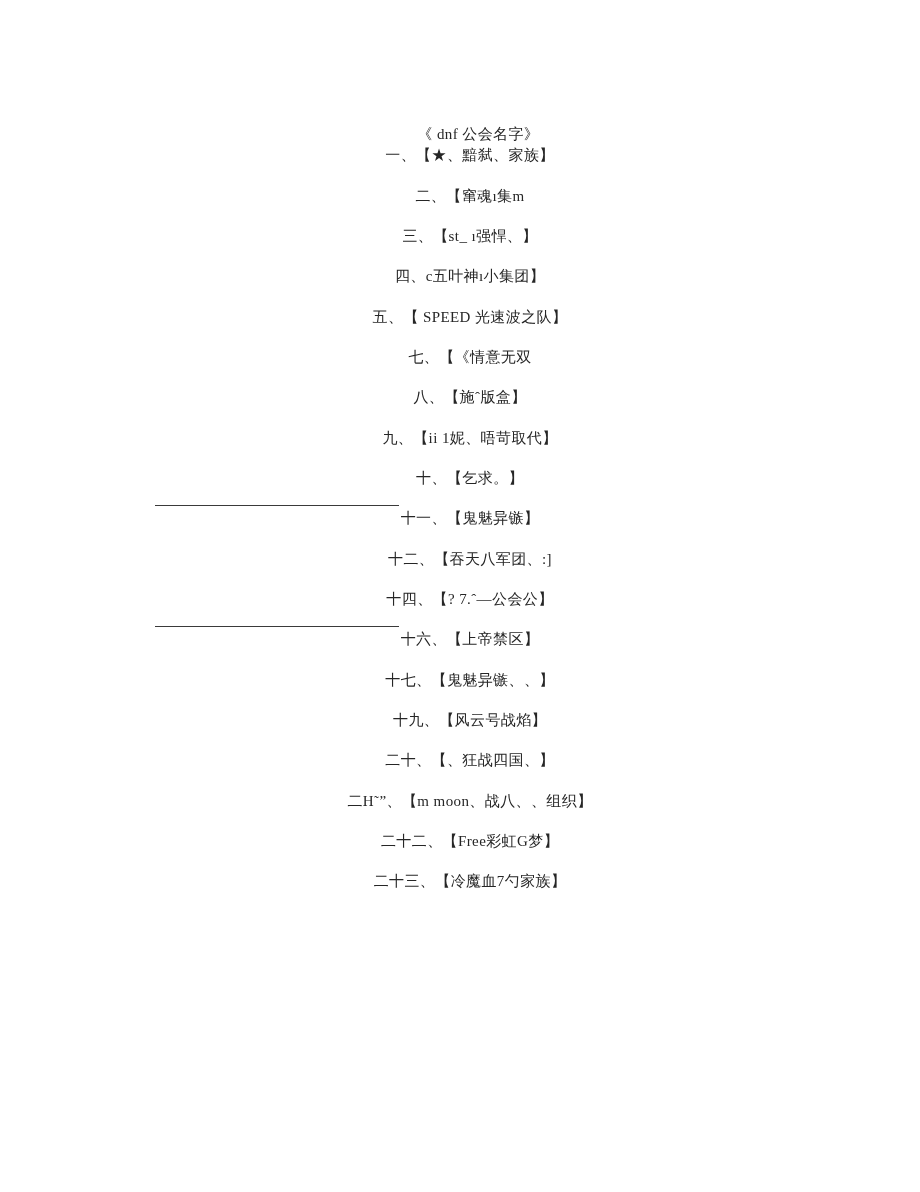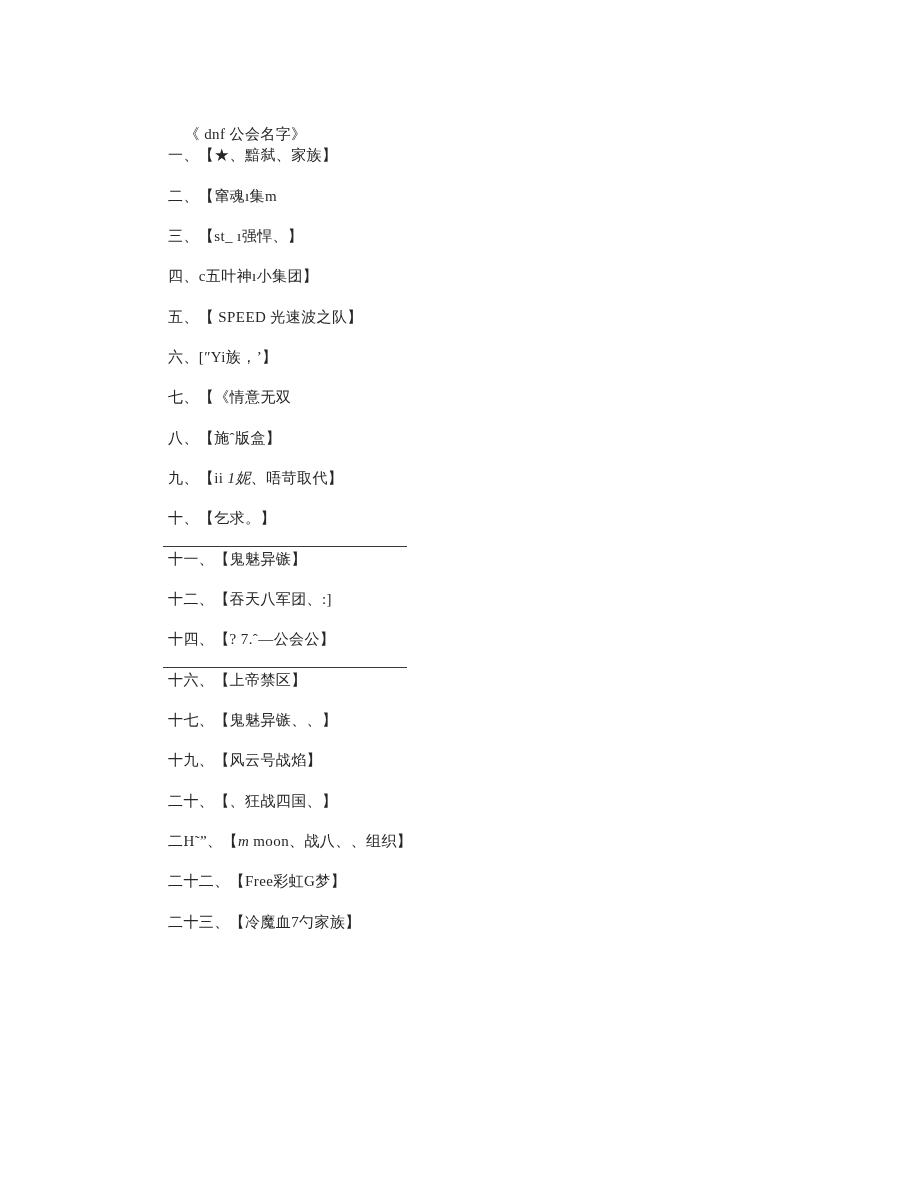--- a/index.html
+++ b/index.html
@@ -9,59 +9,58 @@
   body {
     width: 920px;
     height: 1192px;
     background: #ffffff;
     position: relative;
     overflow: hidden;
     font-family: "Liberation Serif", "DejaVu Serif", serif;
   }
   .content {
     position: absolute;
-    left: 168px;
+    left: 160px;
     top: 106px;
     width: 620px;
+    text-align: center;
   }
   .row {
     position: relative;
     height: 40.33px;
     font-size: 15px;
     line-height: 19px;
     color: #262626;
     letter-spacing: 0.4px;
     white-space: pre;
   }
   .rule {
     position: absolute;
     left: -5px;
     top: -4px;
     width: 244px;
     height: 1px;
     background: var(--rule-color, #3a3a3a);
   }
   .italic {
-    font-style: italic;
   }
 </style>
 </head>
 <body style="background: rgb(255, 255, 255); color: rgb(38, 38, 38);">
 
 <div class="content">
   <div class="row">
     <span>《 dnf 公会名字》</span>
   </div>
   <div>
       <div class="row"><span>一、</span><span>【★、黯弑、家族】</span></div>
       <div class="row"><span>二、</span><span>【窜魂ı集m</span></div>
       <div class="row"><span>三、</span><span>【st_ ı强悍、】</span></div>
       <div class="row"><span>四、</span><span>c五叶神ı小集团】</span></div>
       <div class="row"><span>五、</span><span>【 SPEED 光速波之队】</span></div>
-      <div class="row"><span>六、</span><span>[″Yi族，’】</span></div>
       <div class="row"><span>七、</span><span>【《情意无双</span></div>
       <div class="row"><span>八、</span><span>【施ˆ版盒】</span></div>
       <div class="row"><span>九、</span><span>【ii </span><span class="italic">1妮</span><span>、唔苛取代】</span></div>
       <div class="row"><span>十、</span><span>【乞求。】</span></div>
       <div class="row"><div class="rule"></div><span>十一、</span><span>【鬼魅异镞】</span></div>
       <div class="row"><span>十二、</span><span>【吞天八军团、:]</span></div>
       <div class="row"><span>十四、</span><span>【? 7.ˆ—公会公】</span></div>
       <div class="row"><div class="rule"></div><span>十六、</span><span>【上帝禁区】</span></div>
       <div class="row"><span>十七、</span><span>【鬼魅异镞、、】</span></div>
       <div class="row"><span>十九、</span><span>【风云号战焰】</span></div>

